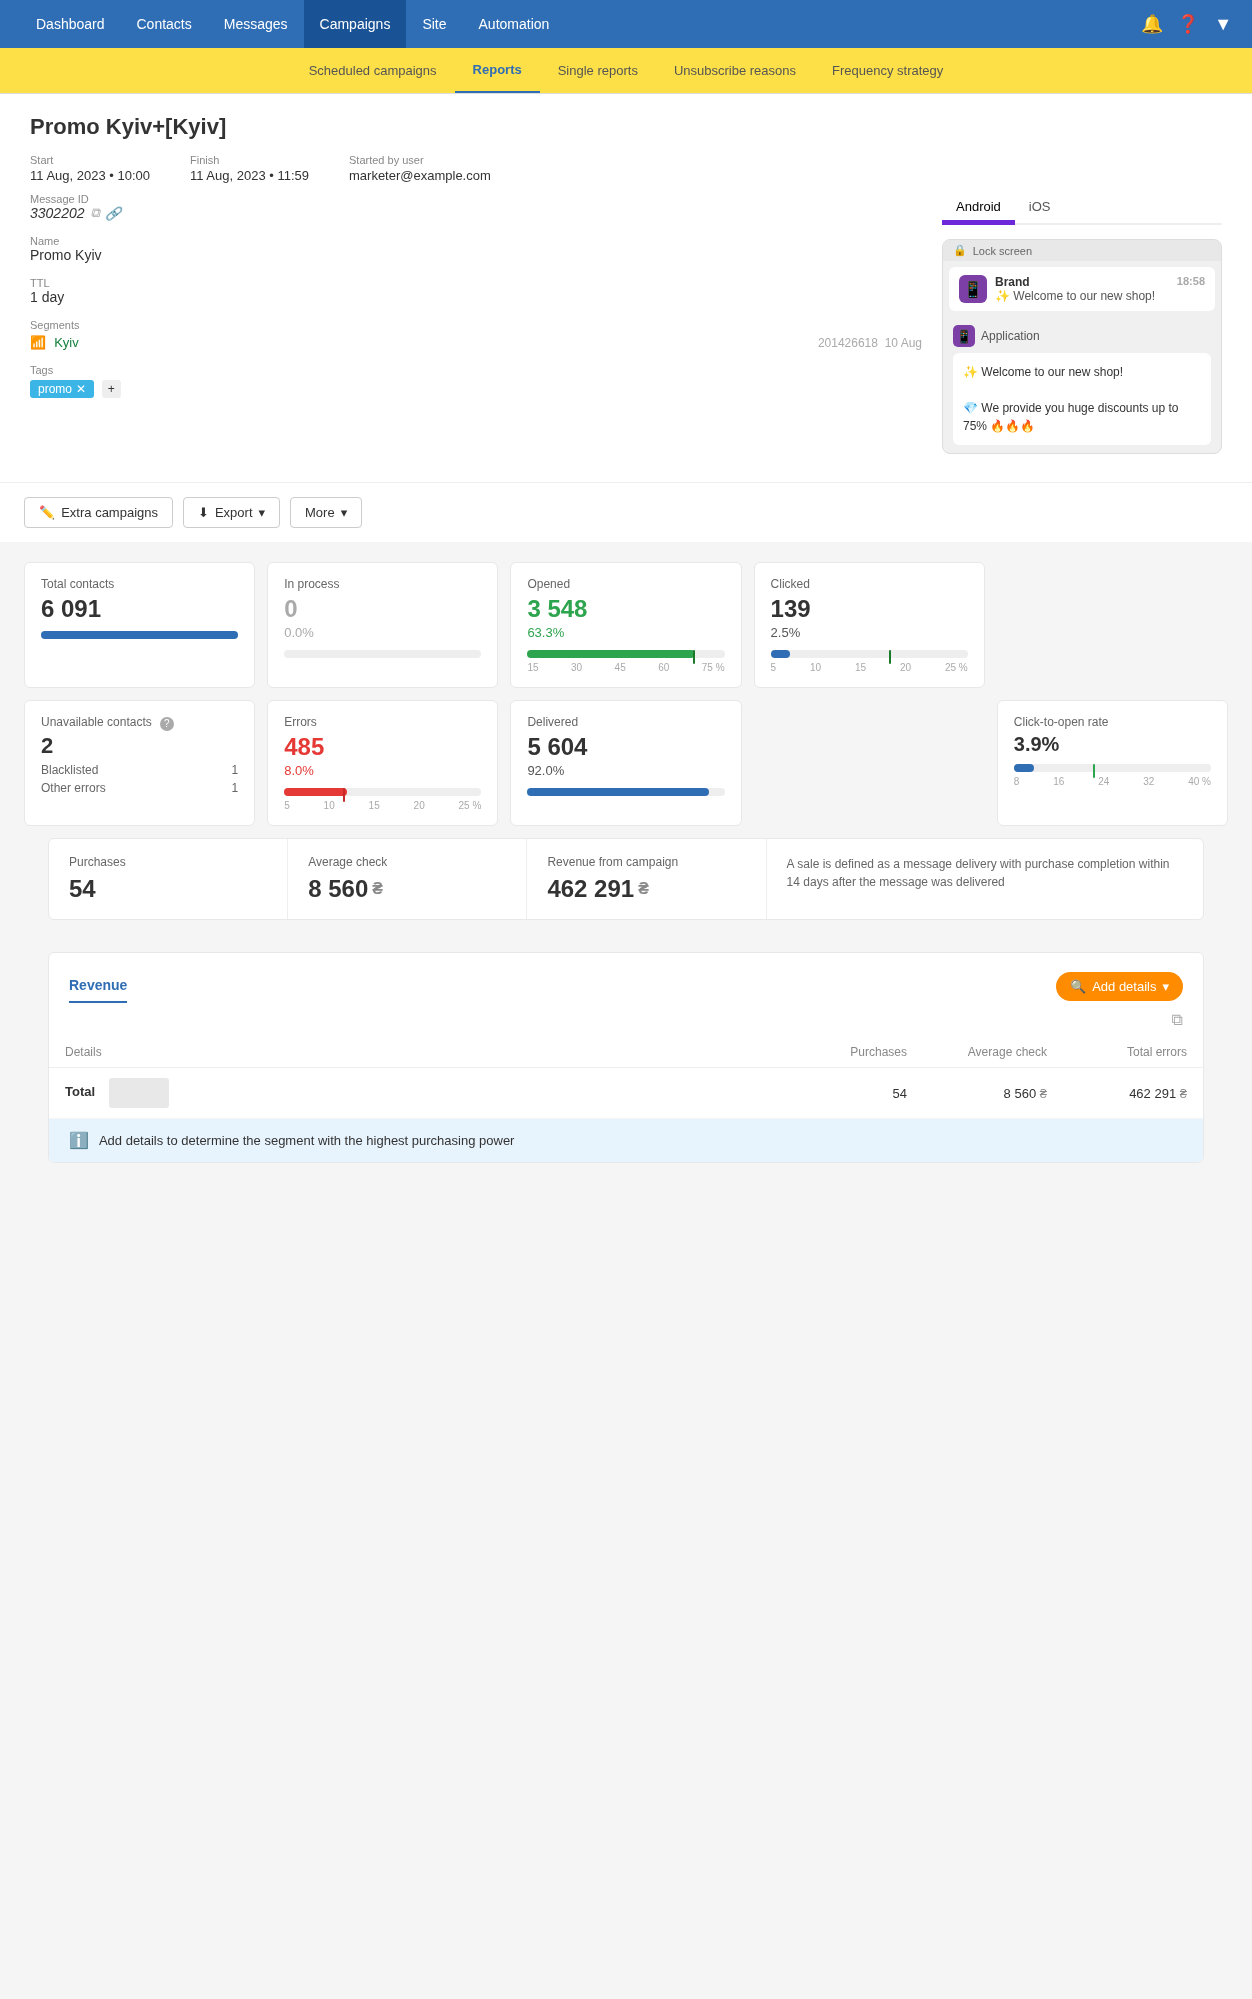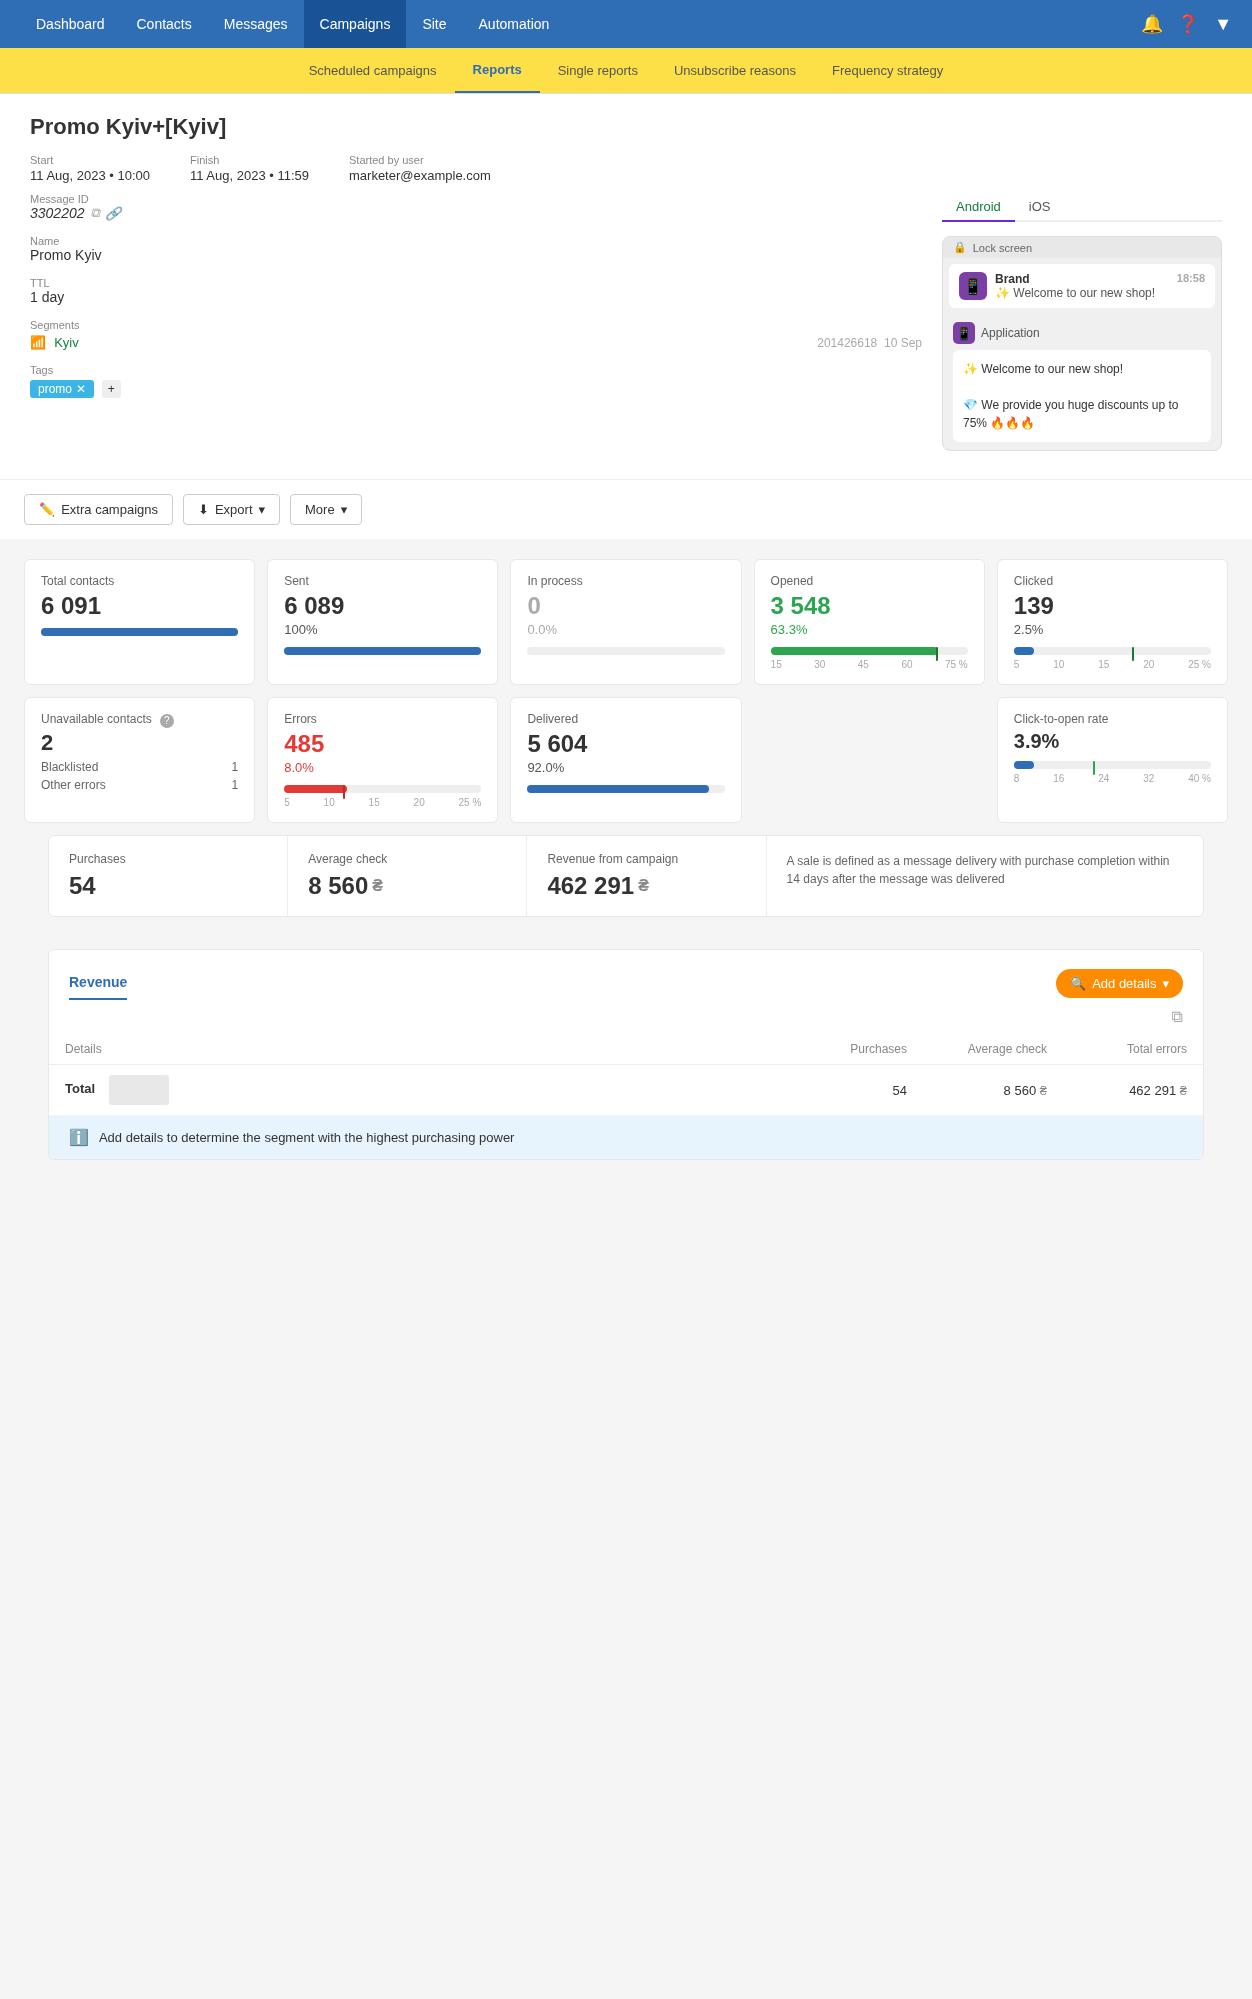--- a/index.html
+++ b/index.html
@@ -90,21 +90,21 @@
       cursor: pointer;
       margin-left: 4px;
     }
 
     .segment-row { display: flex; align-items: center; gap: 8px; margin-top: 4px; }
     .segment-id { color: #aaa; font-size: 12px; margin-left: auto; }
 
     
     .preview-tabs { display: flex; gap: 0; border-bottom: 2px solid #eee; margin-bottom: 14px; }
     .preview-tabs span { padding: 6px 14px; font-size: 13px; cursor: pointer; color: #555; }
-    .preview-tabs span.active { color: #15803d; border-bottom: 2px solid #6d28d9; margin-bottom: -2px; }
+    .preview-tabs span.active { color: #000000; border-bottom: 5px solid #6d28d9; margin-bottom: -2px; }
 
     .preview-screen {
       border: 1px solid #ddd;
       border-radius: 8px;
       overflow: hidden;
       background: #f0f0f0;
       margin-bottom: 8px;
     }
     .preview-section-title {
       background: #e8e8e8;
@@ -335,21 +335,21 @@
         <label>TTL</label>
         <div class="val">1 day</div>
       </div>
 
       <div class="info-row">
         <label>Segments</label>
         <div class="segment-row">
           <span style="color:#aaa;">📶</span>
           <span style="color:#15803d;cursor:pointer;">Kyiv</span>
           <span class="segment-id">
-            <span>201426618</span>&nbsp;&nbsp;<span>10 Sep</span>
+            <span>201426618</span>&nbsp;&nbsp;<span>10 Aug</span>
           </span>
         </div>
       </div>
 
       <div class="info-row">
         <label>Tags</label>
         <div style="margin-top:4px;">
           <span class="tag-badge">
             <span>promo</span>
             <span style="cursor:pointer;">✕</span>
@@ -420,30 +420,20 @@
     <div class="stat-card">
       <div class="stat-label">Total contacts</div>
       <div class="stat-value">6 091</div>
       <div class="bar-container">
         <div class="bar-track">
           <div class="bar-fill" style="width:100%;background:#2f6db4;"></div>
         </div>
       </div>
     </div>
 
-    <div class="stat-card">
-      <div class="stat-label">Sent</div>
-      <div class="stat-value">6 089</div>
-      <div class="stat-pct">100%</div>
-      <div class="bar-container">
-        <div class="bar-track">
-          <div class="bar-fill" style="width:100%;background:#2f6db4;"></div>
-        </div>
-      </div>
-    </div>
 
     <div class="stat-card">
       <div class="stat-label">In process</div>
       <div class="stat-value" style="color:#aaa;">0</div>
       <div class="stat-pct" style="color:#aaa;">0.0%</div>
       <div class="bar-container">
         <div class="bar-track">
           <div class="bar-fill" style="width:0%;background:#ccc;"></div>
         </div>
       </div>

